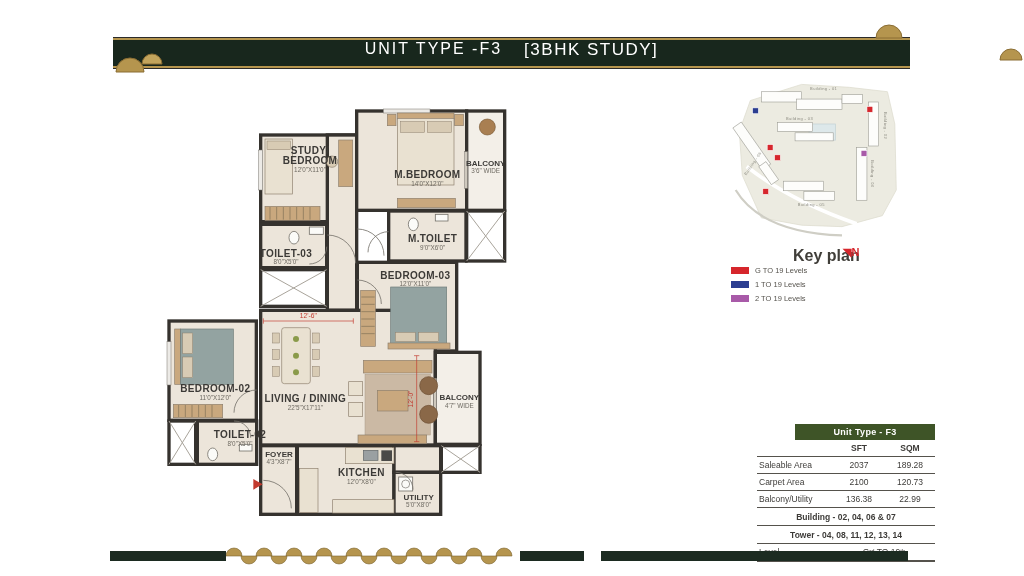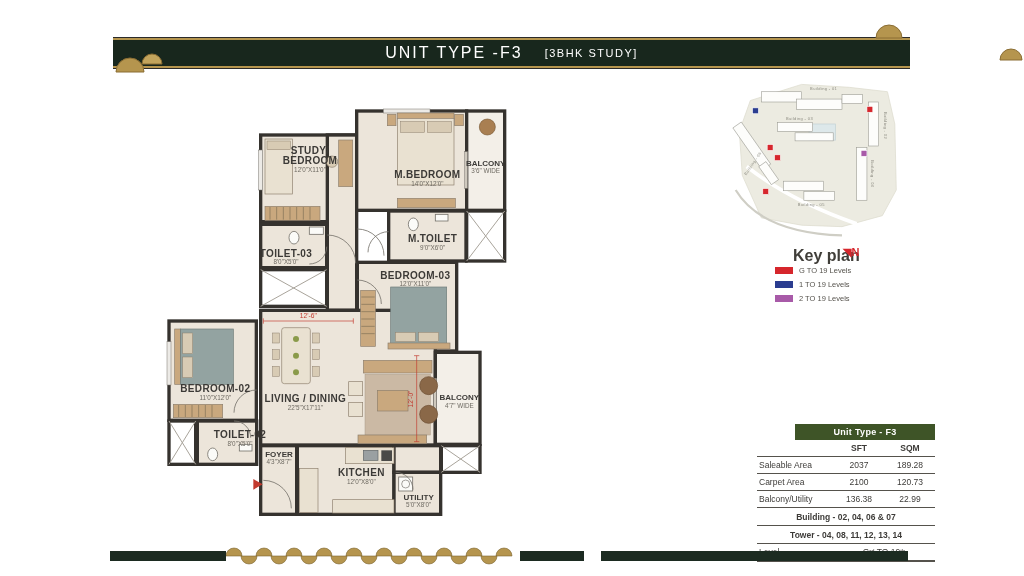--- a/index.html
+++ b/index.html
@@ -3,23 +3,23 @@
 <meta charset="utf-8">
 <style>
   html,body{margin:0;padding:0;background:#ffffff;}
   #page{position:relative;width:1024px;height:576px;background:#fff;overflow:hidden;
         font-family:"Liberation Sans",sans-serif;}
 
   
   .banner{position:absolute;left:113px;top:38px;width:797px;height:26px;
           background:#18271d;border-top:2px solid #b5954e;border-bottom:2px solid #b5954e;
           box-shadow:0 -1px 0 #2a2a2a,0 1px 0 #2a2a2a;
-          display:flex;align-items:center;justify-content:center;}
+          display:flex;justify-content:center;}
   .banner .t1{color:#fff;font-size:16px;letter-spacing:2px;font-weight:400;}
-  .banner .t2{color:#fff;font-size:11px;letter-spacing:1.5px;margin-left:22px;font-weight:400;}
+  .banner .t2{color:#fff;font-size:17px;letter-spacing:1.5px;margin-left:22px;font-weight:400;}
   .gold-dec{position:absolute;z-index:5;}
 
   
   .plan{position:absolute;left:150px;top:95px;width:380px;height:440px;}
   .room{fill:#ece5da;stroke:#35322e;stroke-width:10;}
   .room-light{fill:#f3efe8;stroke:#35322e;stroke-width:10;}
   .shaft{fill:#ffffff;stroke:#35322e;stroke-width:10;}
   .xline{stroke:#a9a49b;stroke-width:3;fill:none;}
   .furn{fill:#e9e1d1;stroke:#8d7f6d;stroke-width:2;}
   .furn-tan{fill:#c9a87e;stroke:#8d7f6d;stroke-width:2;}
@@ -33,21 +33,21 @@
   .rname{font:700 30px "Liberation Sans",sans-serif;fill:#3c3a37;text-anchor:middle;letter-spacing:1px;}
   .rname-sm{font:700 24px "Liberation Sans",sans-serif;fill:#3c3a37;text-anchor:middle;}
   .rdims{font:400 19px "Liberation Sans",sans-serif;fill:#6e6a62;text-anchor:middle;}
   .reddim{stroke:#c23a2e;stroke-width:2;fill:none;}
   .redtxt{font:400 20px "Liberation Sans",sans-serif;fill:#c23a2e;text-anchor:middle;}
 
   
   .keyplan{position:absolute;left:700px;top:80px;width:240px;height:165px;}
   .kp-caption{position:absolute;left:793px;top:247px;font-size:16px;font-weight:700;color:#403e39;}
   .kp-north{position:absolute;left:843px;top:246px;color:#d6262c;font-size:11px;font-weight:700;}
-  .legend{position:absolute;left:775px;top:266px;}
+  .legend{position:absolute;left:731px;top:266px;}
   .leg-row{display:flex;align-items:center;margin-bottom:5px;}
   .leg-sw{width:18px;height:7px;margin-right:6px;}
   .sw-red{background:#d6262c;}.sw-blue{background:#2b3d90;}.sw-purple{background:#a85aa8;}
   .leg-lab{font-size:7.5px;color:#55524c;}
   .bldg-lab{font:400 5.5px "Liberation Sans",sans-serif;fill:#8d8c82;text-anchor:middle;letter-spacing:.5px;}
 
   
   .unit-table{position:absolute;left:757px;top:424px;width:178px;color:#3d3b38;font-size:8.5px;}
   .ut-title{background:#3e5427;color:#fff;font-weight:700;text-align:center;
             padding:3px 0;font-size:9px;letter-spacing:.3px;margin-left:38px;}

